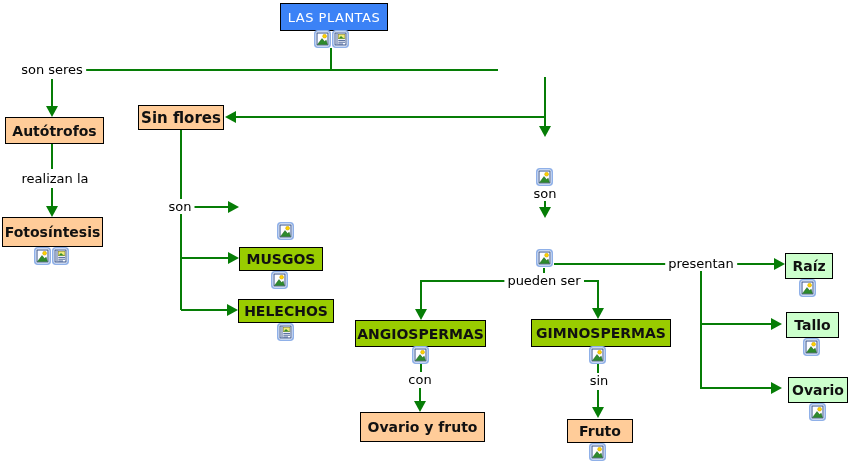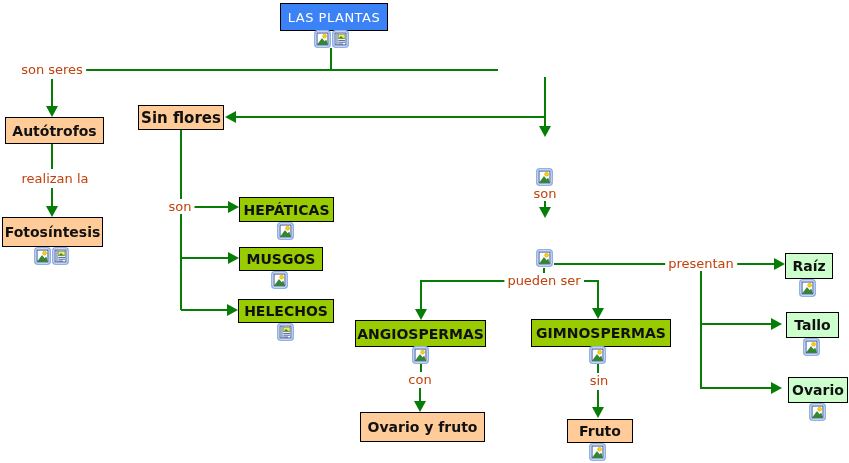--- a/index.html
+++ b/index.html
@@ -10,21 +10,21 @@
   .node {
     position:absolute; box-sizing:border-box; border:1.6px solid #000;
     display:flex; align-items:center; justify-content:center;
     font-weight:bold; font-size:14px; color:#111; white-space:nowrap;
   }
   .peach  { background:#FFCC99; }
   .green  { background:#99CC00; }
   .lgreen { background:#CCFFCC; }
   .root   { background:#3b82f6; color:#fff; font-weight:normal; font-size:13px; letter-spacing:.5px; }
   .lbl {
-    position:absolute; font-size:13px; color:#c2410c; background:#fff;
+    position:absolute; font-size:13px; color:#000000; background:#fff;
     padding:0 3px; white-space:nowrap; transform:translateX(-50%); line-height:15px;
   }
   .line { position:absolute; background:#067D06; }
   .h { height:2px; } .v { width:2px; }
   .arr { position:absolute; width:0; height:0; }
   .arr.down  { border-left:6px solid transparent; border-right:6px solid transparent; border-top:11px solid #067D06; }
   .arr.right { border-top:6px solid transparent; border-bottom:6px solid transparent; border-left:11px solid #067D06; }
   .arr.left  { border-top:6px solid transparent; border-bottom:6px solid transparent; border-right:11px solid #067D06; }
   .res { position:absolute; width:17px; height:18px; cursor:pointer; }
   .res svg { display:block; width:17px; height:18px; }
@@ -113,21 +113,20 @@
   <div class="lbl" style="left:545px;top:186px">son</div>
   <div class="lbl" style="left:544px;top:273px">pueden ser</div>
   <div class="lbl" style="left:701px;top:256px">presentan</div>
   <div class="lbl" style="left:420px;top:372px">con</div>
   <div class="lbl" style="left:599px;top:373px">sin</div>
 
   <div class="node root" style="left:280px;top:3px;width:108px;height:28px">LAS PLANTAS</div>
   <div class="node peach" style="left:5px;top:117px;width:99px;height:27px">Autótrofos</div>
   <div class="node peach" style="left:2px;top:217px;width:101px;height:30px">Fotosíntesis</div>
   <div class="node peach" style="left:138px;top:105px;width:86px;height:25px;font-size:15px">Sin flores</div>
-  <div class="node green" style="left:239px;top:197px;width:95px;height:25px">HEPÁTICAS</div>
   <div class="node green" style="left:239px;top:247px;width:84px;height:24px">MUSGOS</div>
   <div class="node green" style="left:238px;top:299px;width:96px;height:24px">HELECHOS</div>
   <div class="node green" style="left:355px;top:320px;width:131px;height:27px">ANGIOSPERMAS</div>
   <div class="node green" style="left:531px;top:319px;width:140px;height:28px">GIMNOSPERMAS</div>
   <div class="node peach" style="left:360px;top:412px;width:125px;height:30px">Ovario y fruto</div>
   <div class="node peach" style="left:567px;top:419px;width:66px;height:24px">Fruto</div>
   <div class="node lgreen" style="left:785px;top:253px;width:48px;height:26px">Raíz</div>
   <div class="node lgreen" style="left:786px;top:312px;width:53px;height:26px">Tallo</div>
   <div class="node lgreen" style="left:788px;top:377px;width:60px;height:26px">Ovario</div>
 

